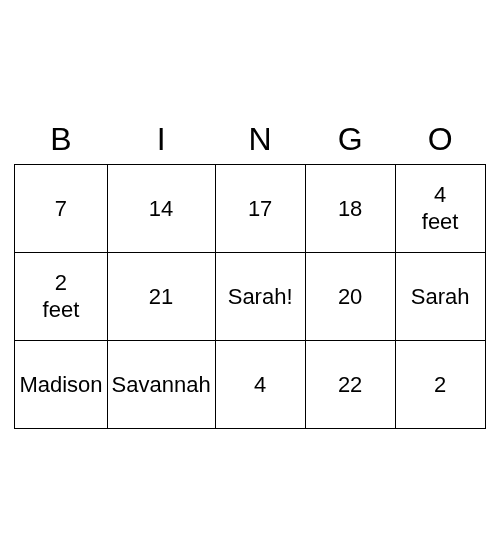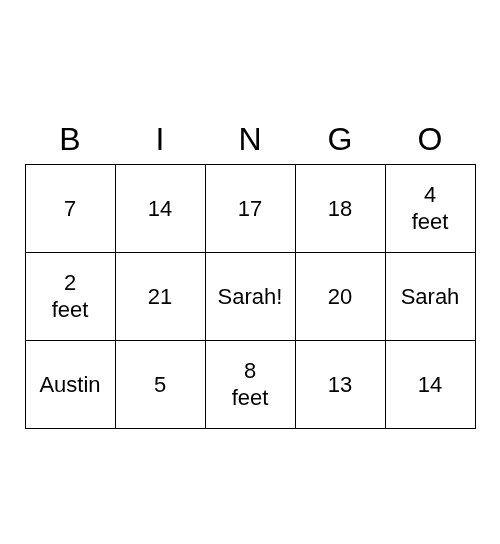--- a/index.html
+++ b/index.html
@@ -72,21 +72,21 @@
           <td><span>4</span><br><span>feet</span></td>
         </tr>
         <tr>
           <td><span>2</span><br><span>feet</span></td>
           <td>21</td>
           <td>Sarah!</td>
           <td>20</td>
           <td>Sarah</td>
         </tr>
         <tr>
-          <td>Austin</td>
-          <td>5</td>
-          <td><span>8</span><br><span>feet</span></td>
-          <td>13</td>
-          <td>14</td>
+          <td>Madison</td>
+          <td>Savannah</td>
+          <td>4</td>
+          <td>22</td>
+          <td>2</td>
         </tr>
       </tbody>
   </table>
 </div>
 
 </body></html>

